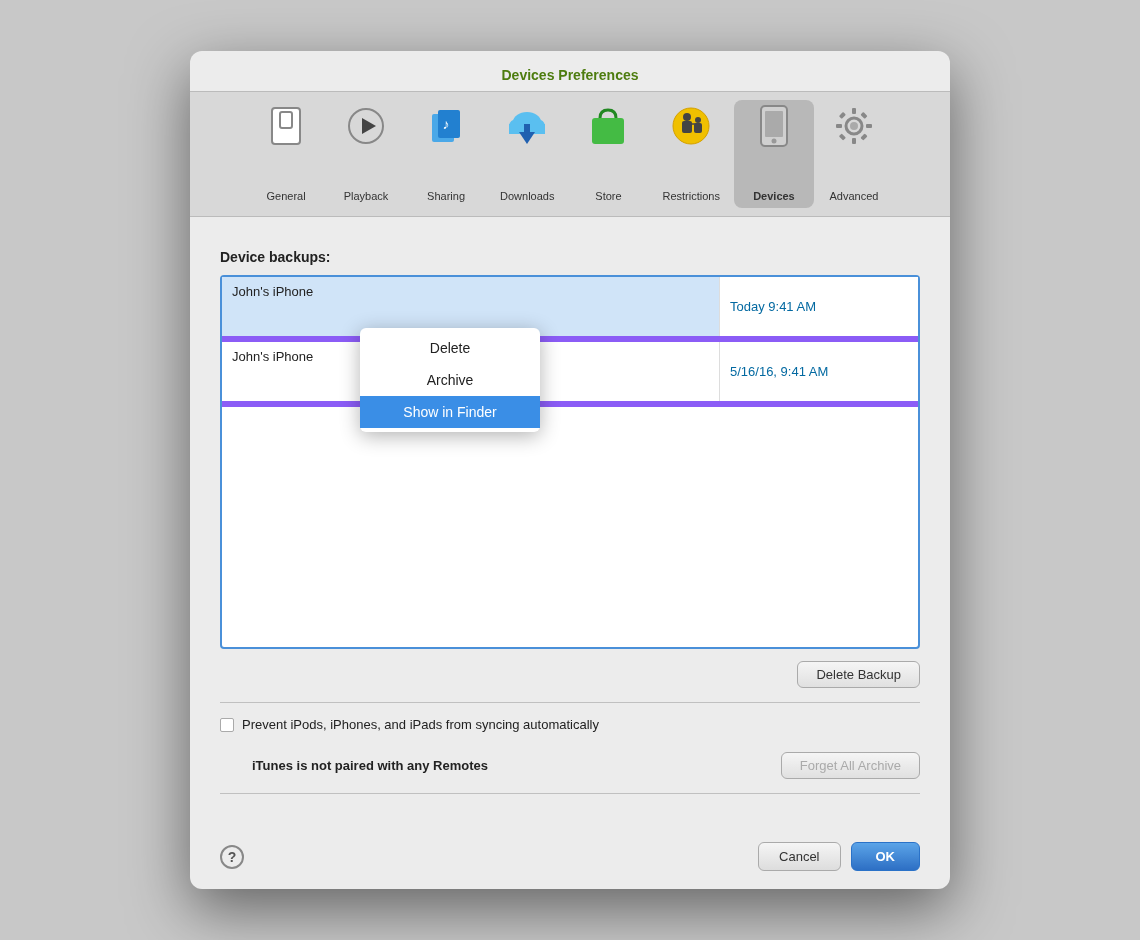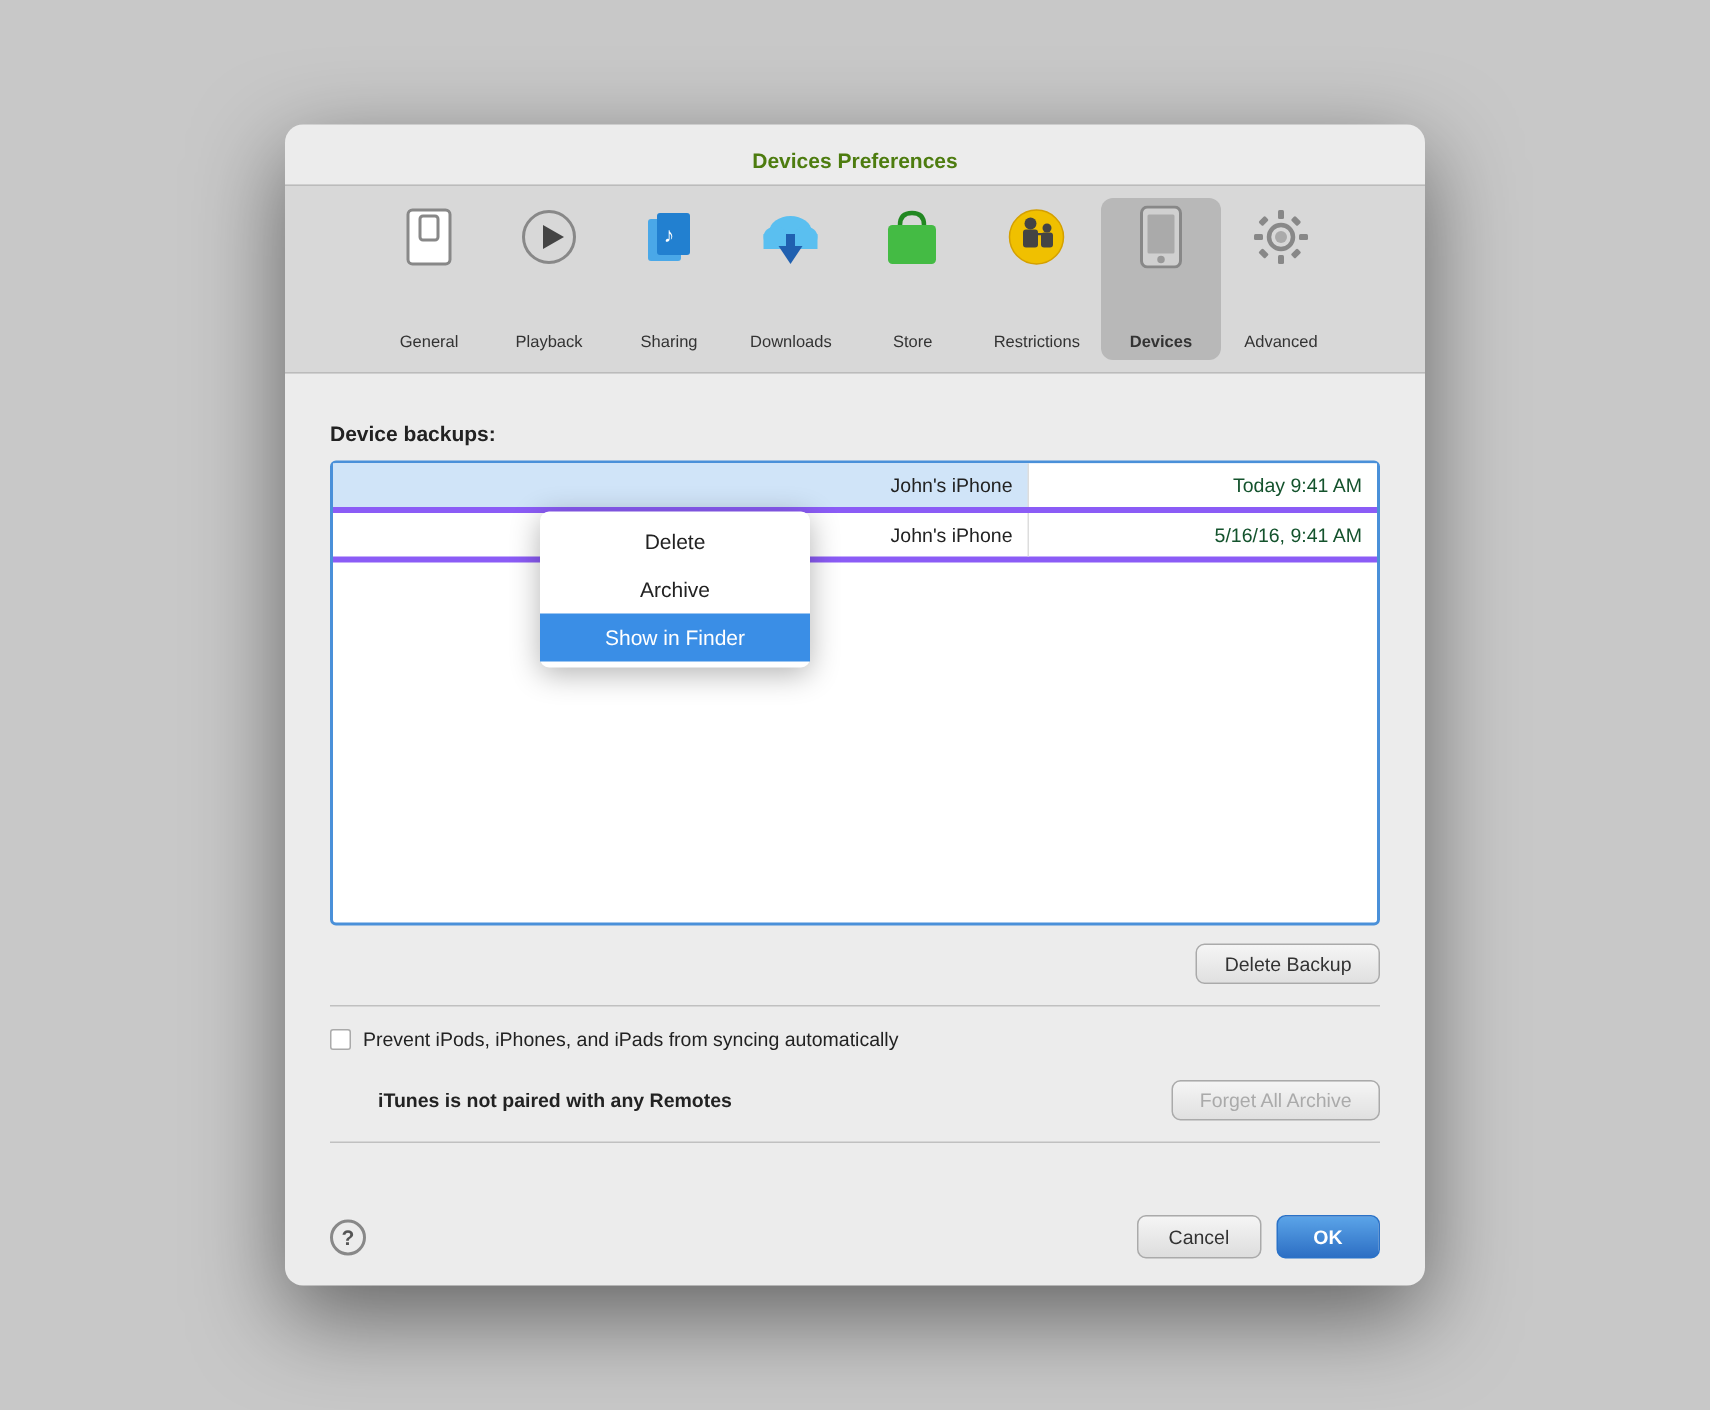--- a/index.html
+++ b/index.html
@@ -93,22 +93,21 @@
       width: 100%;
       border: 2px solid #4a90d9;
       border-radius: 4px;
       background: #fff;
       overflow: visible;
       position: relative;
     }
 
     .table-row {
       display: flex;
-      border-bottom: 4px solid #8b5cf6;
-      text-align: right;
+      border-bottom: 6px solid #8b5cf6;
     }
 
     .table-row:last-child {
       border-bottom: none;
     }
 
     .table-row.selected {
       background: #fff;
       outline: none;
     }
@@ -119,35 +118,35 @@
 
     .cell-name {
       flex: 1;
       padding: 7px 10px;
       font-size: 13px;
       color: #222;
       border-right: 1px solid #ddd;
     }
 
     .cell-date {
-      width: 232px;
-      padding: 7px 10px;
-      font-size: 13px;
-      color: #14532d;
+      width: 198px;
+      padding: 22px 10px;
+      font-size: 13px;
+      color: #0369a1;
     }
 
     .empty-rows {
       height: 240px;
     }
 
     
     .context-menu {
       position: absolute;
       left: 140px;
-      top: 34px;
+      top: 53px;
       background: #fff;
       border-radius: 6px;
       box-shadow: 0 4px 20px rgba(0,0,0,0.3);
       padding: 4px 0;
       min-width: 180px;
       z-index: 100;
     }
 
     .context-menu-item {
       padding: 8px 20px;

